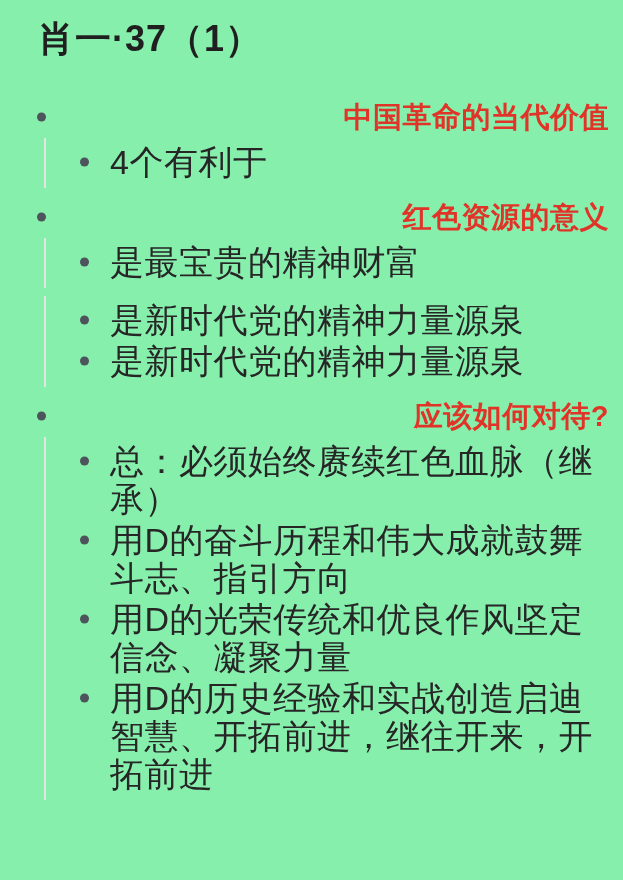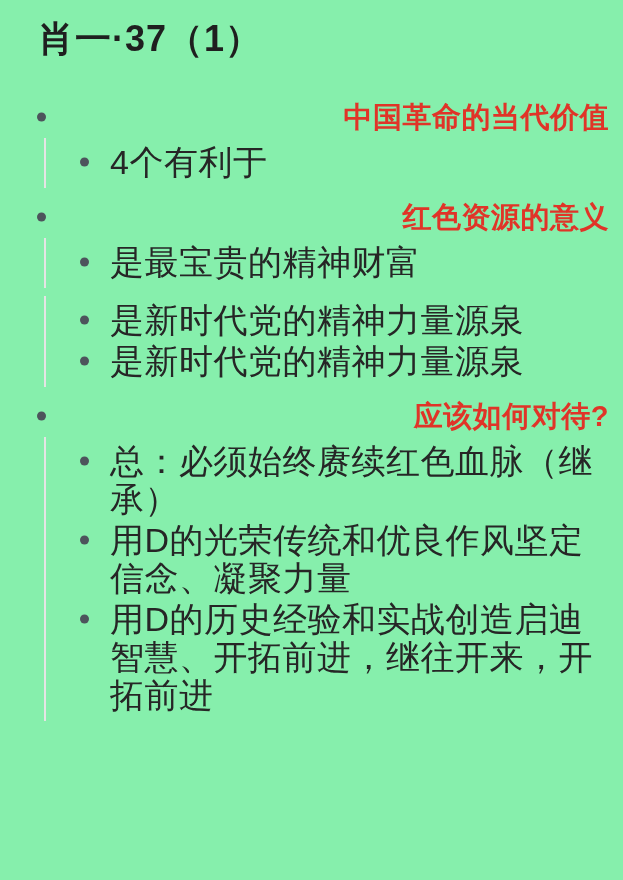--- a/index.html
+++ b/index.html
@@ -128,20 +128,24 @@
         <span class="bullet"></span>
         <span>应该如何对待?</span>
       </div>
       <div class="children">
         <div class="subtopic-row">
           <span class="bullet"></span>
           <span>总：必须始终赓续红色血脉（继承）</span>
         </div>
         <div class="subtopic-row">
           <span class="bullet"></span>
+          <span>用D的奋斗历程和伟大成就鼓舞斗志、指引方向</span>
+        </div>
+        <div class="subtopic-row">
+          <span class="bullet"></span>
           <span>用D的光荣传统和优良作风坚定信念、凝聚力量</span>
         </div>
         <div class="subtopic-row">
           <span class="bullet"></span>
           <span>用D的历史经验和实战创造启迪智慧、开拓前进，继往开来，开拓前进</span>
         </div>
       </div>
     </div>
 
   </div>

